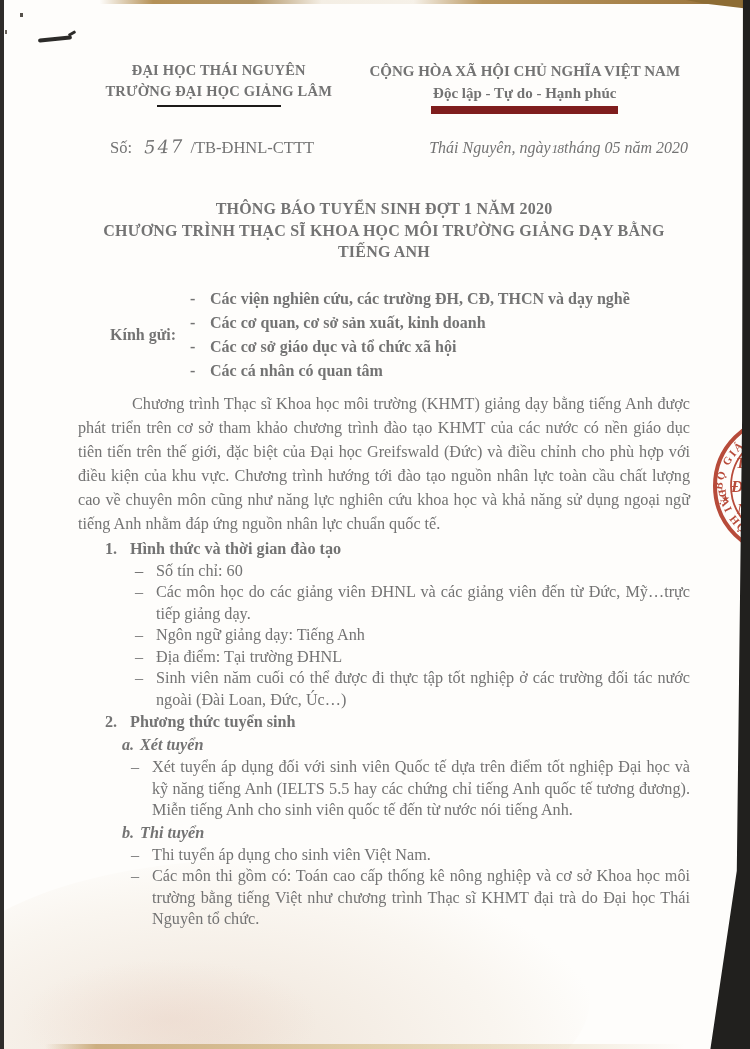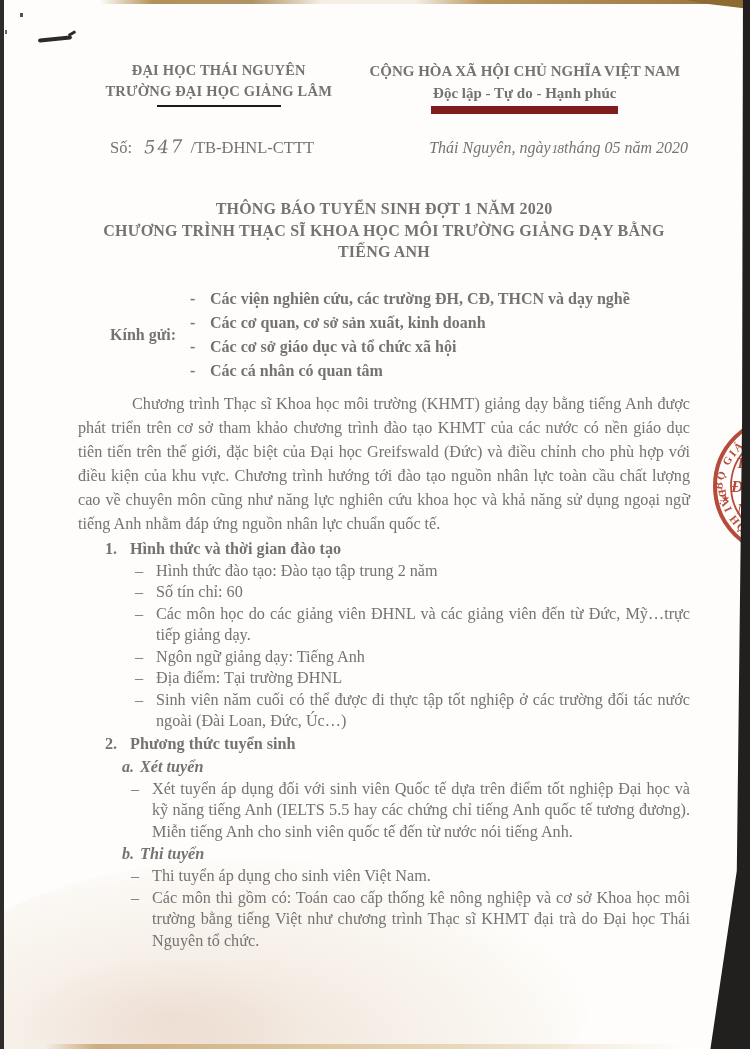--- a/index.html
+++ b/index.html
@@ -135,21 +135,20 @@
     </div>
 
     <p class="para" style="margin:9px 0 0;">Chương trình Thạc sĩ Khoa học môi trường (KHMT) giảng dạy bằng tiếng Anh được phát triển trên cơ sở tham khảo chương trình đào tạo KHMT của các nước có nền giáo dục tiên tiến trên thế giới, đặc biệt của Đại học Greifswald (Đức) và điều chỉnh cho phù hợp với điều kiện của khu vực. Chương trình hướng tới đào tạo nguồn nhân lực toàn cầu chất lượng cao về chuyên môn cũng như năng lực nghiên cứu khoa học và khả năng sử dụng ngoại ngữ tiếng Anh nhằm đáp ứng nguồn nhân lực chuẩn quốc tế.</p>
 
     <div class="sec-heading" style="margin-top:2px;">
       <span class="sec-num">1.</span>
       <span>Hình thức và thời gian đào tạo</span>
     </div>
     <div class="li">
       <span class="dash">–</span>
-      <span>Hình thức đào tạo: Đào tạo tập trung 2 năm</span>
     </div>
     <div class="li">
       <span class="dash">–</span>
       <span>Số tín chỉ: 60</span>
     </div>
     <div class="li">
       <span class="dash">–</span>
       <span>Các môn học do các giảng viên ĐHNL và các giảng viên đến từ Đức, Mỹ…trực tiếp giảng dạy.</span>
     </div>
     <div class="li">

